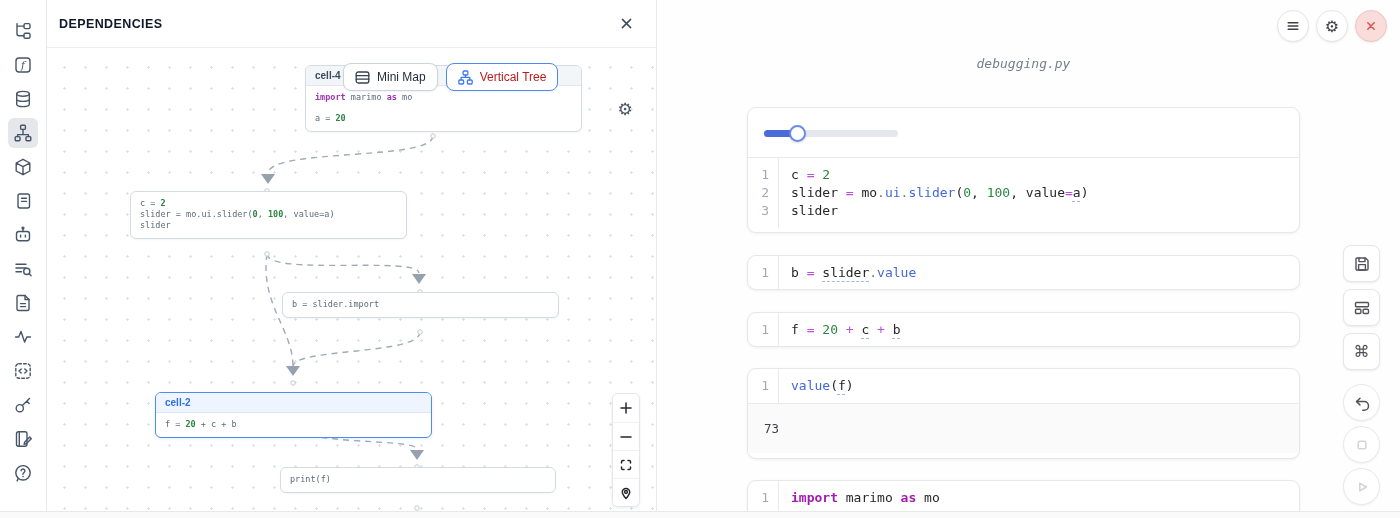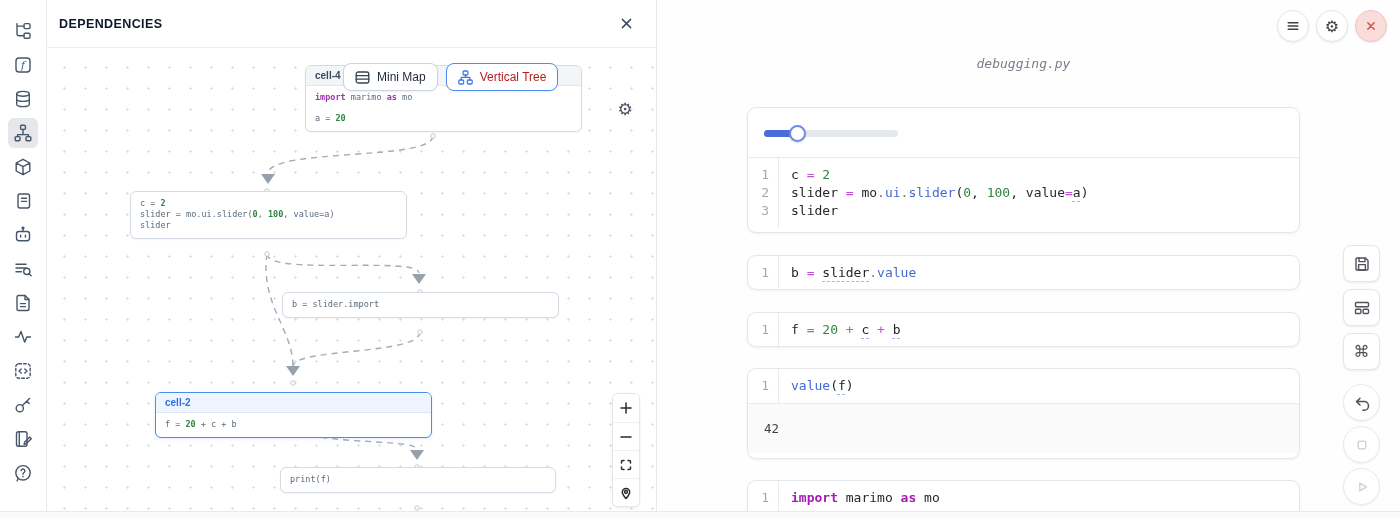--- a/index.html
+++ b/index.html
@@ -367,21 +367,21 @@
       </div>
     </div>
 
     <div class="card" style="top:368px; height:91px;">
       <div class="codeblock">
         <div class="gutter">
             <div class="cline">1</div>
           </div>
         <div class="clines"><div class="cline"><span class="tok-f">value</span><span class="tok-p">(</span><span class="tok-u">f</span><span class="tok-p">)</span></div></div>
       </div>
-      <div class="output">42</div>
+      <div class="output">73</div>
     </div>
 
     <div class="card" style="top:480px; height:56px;">
       <div class="codeblock">
         <div class="gutter">
             <div class="cline">1</div>
             <div class="cline">2</div>
           </div>
         <div class="clines"><div class="cline"><span class="tok-k">import</span><span class="tok-p"> marimo </span><span class="tok-k">as</span><span class="tok-p"> mo</span></div><div class="cline"></div></div>
       </div>

